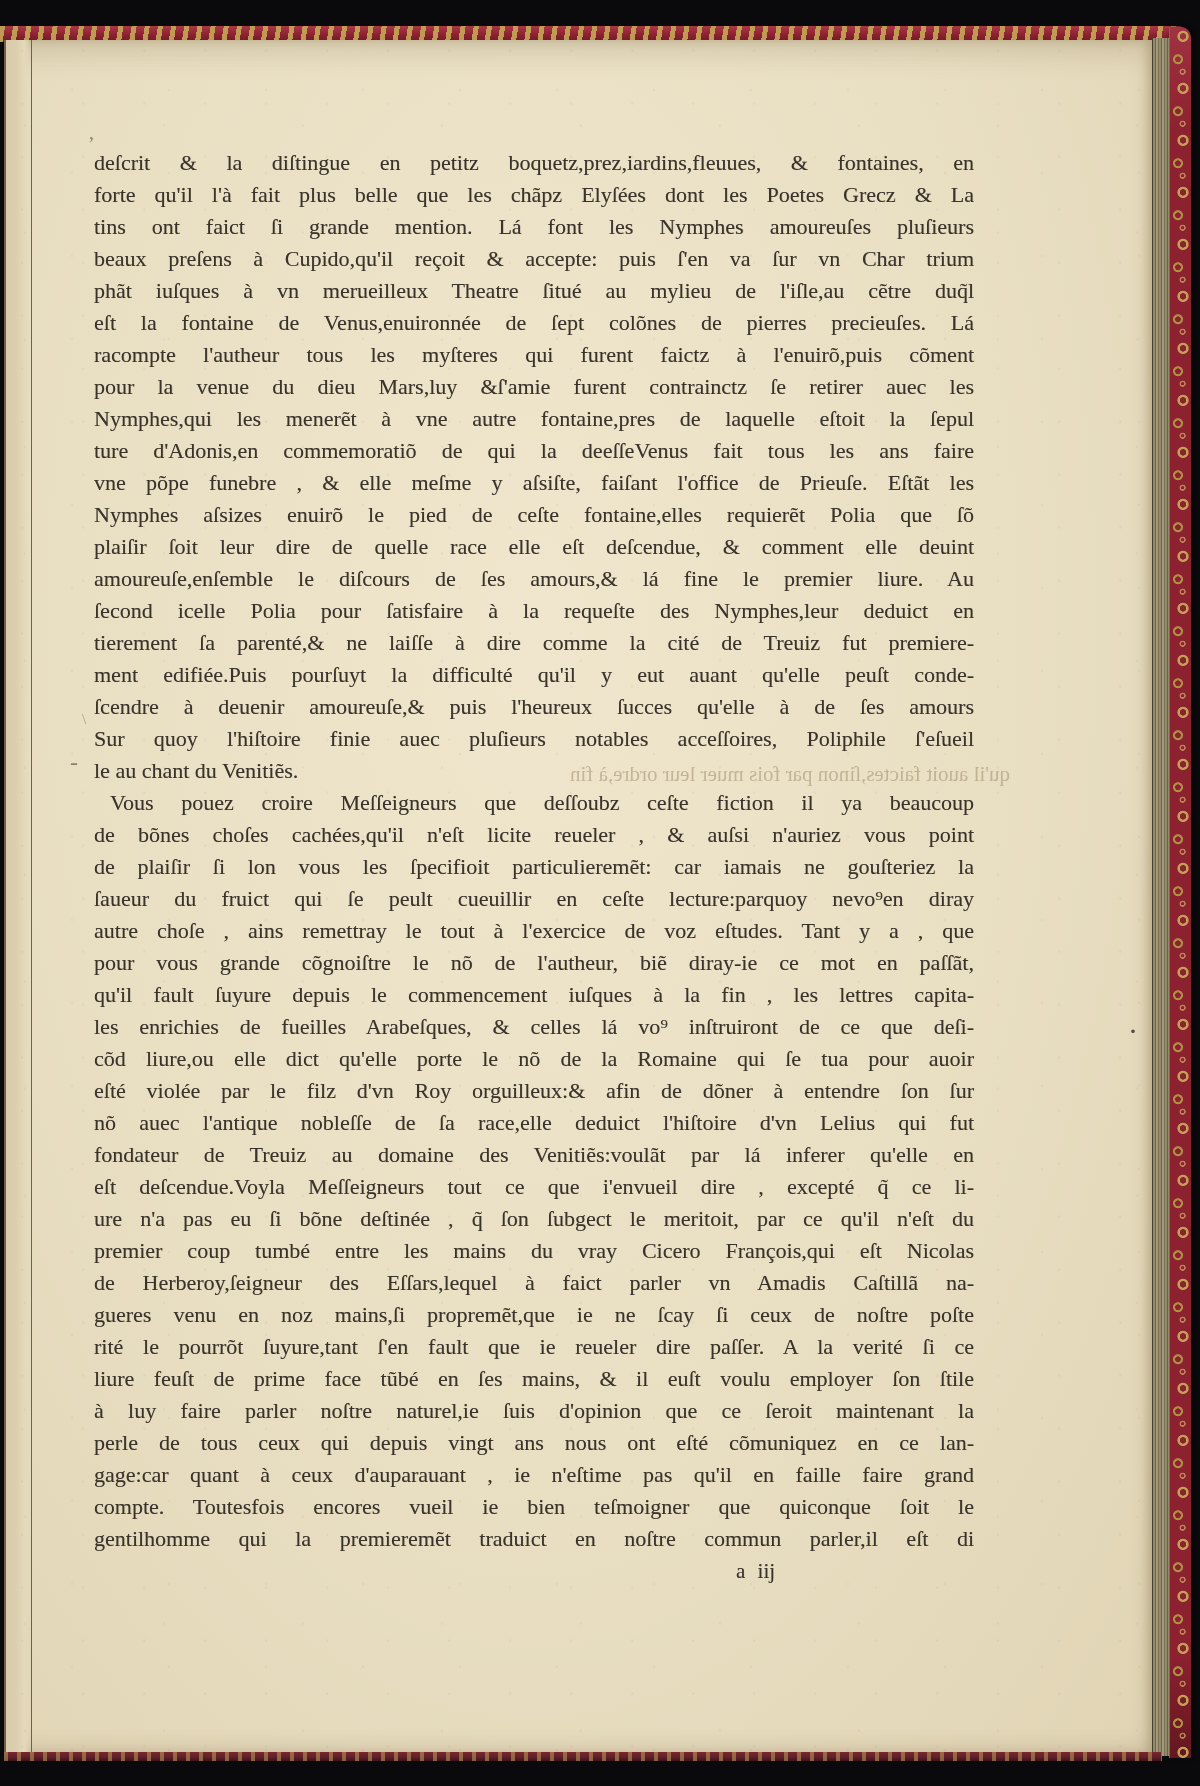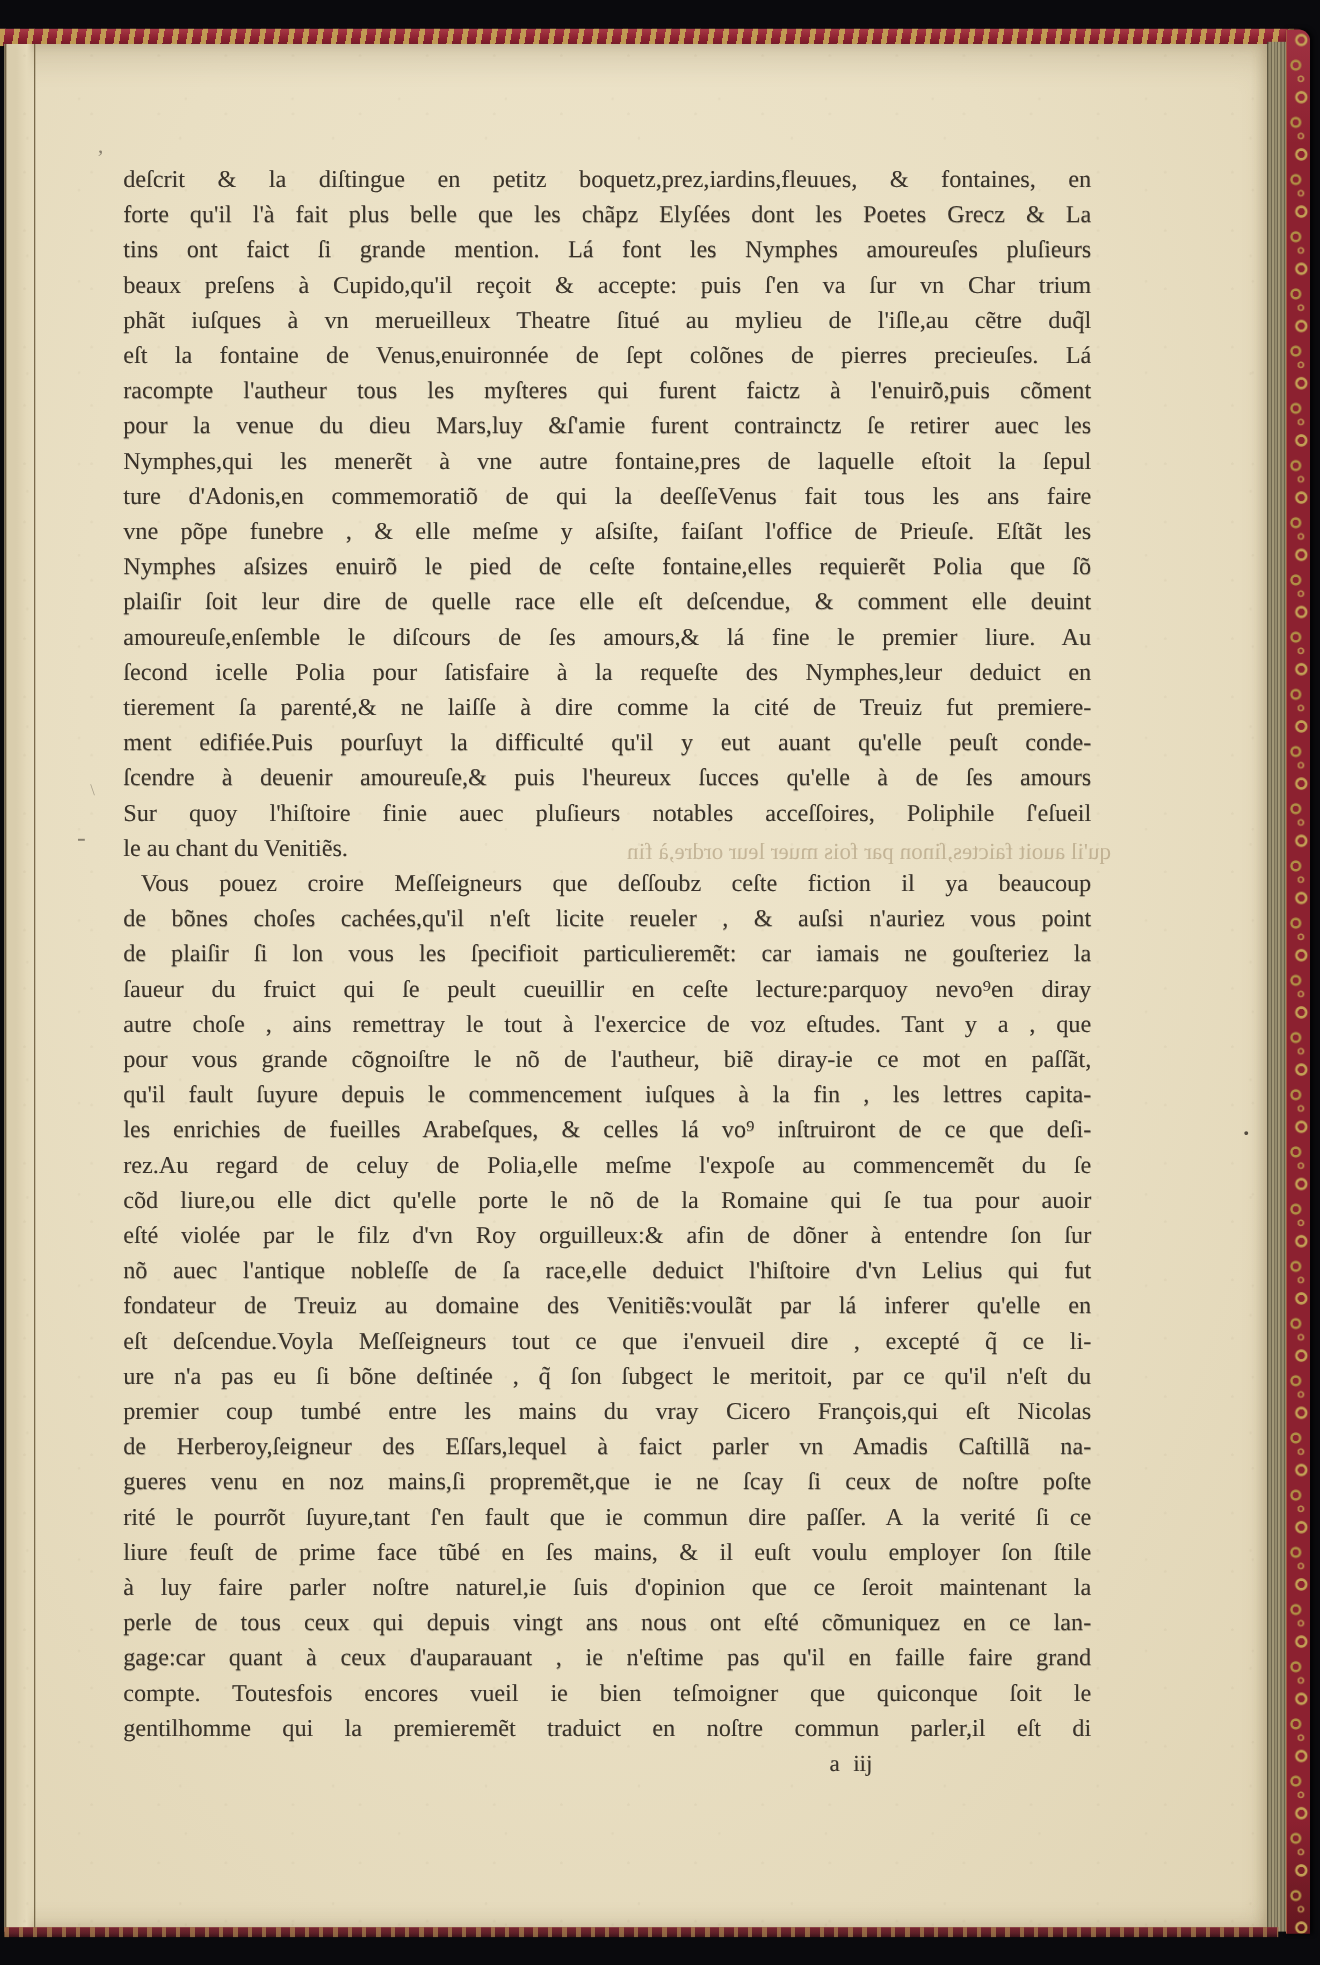--- a/index.html
+++ b/index.html
@@ -69,21 +69,21 @@
   
   .tail-edge{
     position:absolute;left:4px;top:1752px;width:1158px;height:9px;
     background:
       repeating-linear-gradient(90deg, rgba(190,160,90,.55) 0 4px, rgba(190,160,90,0) 4px 13px),
       linear-gradient(180deg,#7a2630 0,var(--tail_edge_maroon,#5e2028) 60%,#3c141a 100%);
   }
 
   
   .textblock{
-    position:absolute;left:112px;top:147px;width:880px;
+    position:absolute;left:94px;top:147px;width:880px;
     color:var(--ink,#3a332b);
     font-size:22px;line-height:32px;
     text-shadow:0.3px 0.3px 0.4px rgba(55,45,35,.35);
   }
   .line{height:32px;text-align:justify;text-align-last:justify;overflow:visible;}
   .line.short{text-align-last:left;}
   .line.indent{text-indent:16px;}
   .signature{height:32px;padding-left:642px;word-spacing:7px;font-size:21px;}
 
   
@@ -133,31 +133,30 @@
         <div class="line">Sur quoy l'hiſtoire finie auec pluſieurs notables acceſſoires, Poliphile ſ'eſueil</div>
         <div class="line short">le au chant du Venitiẽs.</div>
         <div class="line indent">Vous pouez croire Meſſeigneurs que deſſoubz ceſte fiction il ya beaucoup</div>
         <div class="line">de bõnes choſes cachées,qu'il n'eſt licite reueler , &amp; auſsi n'auriez vous point</div>
         <div class="line">de plaiſir ſi lon vous les ſpecifioit particulieremẽt: car iamais ne gouſteriez la</div>
         <div class="line">ſaueur du fruict qui ſe peult cueuillir en ceſte lecture:parquoy nevo⁹en diray</div>
         <div class="line">autre choſe , ains remettray le tout à l'exercice de voz eſtudes. Tant y a , que</div>
         <div class="line">pour vous grande cõgnoiſtre le nõ de l'autheur, biẽ diray-ie ce mot en paſſãt,</div>
         <div class="line">qu'il fault ſuyure depuis le commencement iuſques à la fin , les lettres capita-</div>
         <div class="line">les enrichies de fueilles Arabeſques, &amp; celles lá vo⁹ inſtruiront de ce que deſi-</div>
-        <div class="line">rez.Au regard de celuy de Polia,elle meſme l'expoſe au commencemẽt du ſe</div>
         <div class="line">cõd liure,ou elle dict qu'elle porte le nõ de la Romaine qui ſe tua pour auoir</div>
         <div class="line">eſté violée par le filz d'vn Roy orguilleux:&amp; afin de dõner à entendre ſon ſur</div>
         <div class="line">nõ auec l'antique nobleſſe de ſa race,elle deduict l'hiſtoire d'vn Lelius qui fut</div>
         <div class="line">fondateur de Treuiz au domaine des Venitiẽs:voulãt par lá inferer qu'elle en</div>
         <div class="line">eſt deſcendue.Voyla Meſſeigneurs tout ce que i'envueil dire , excepté q̃ ce li-</div>
         <div class="line">ure n'a pas eu ſi bõne deſtinée , q̃ ſon ſubgect le meritoit, par ce qu'il n'eſt du</div>
         <div class="line">premier coup tumbé entre les mains du vray Cicero François,qui eſt Nicolas</div>
         <div class="line">de Herberoy,ſeigneur des Eſſars,lequel à faict parler vn Amadis Caſtillã na-</div>
         <div class="line">gueres venu en noz mains,ſi propremẽt,que ie ne ſcay ſi ceux de noſtre poſte</div>
-        <div class="line">rité le pourrõt ſuyure,tant ſ'en fault que ie commun dire paſſer. A la verité ſi ce</div>
+        <div class="line">rité le pourrõt ſuyure,tant ſ'en fault que ie reueler dire paſſer. A la verité ſi ce</div>
         <div class="line">liure feuſt de prime face tũbé en ſes mains, &amp; il euſt voulu employer ſon ſtile</div>
         <div class="line">à luy faire parler noſtre naturel,ie ſuis d'opinion que ce ſeroit maintenant la</div>
         <div class="line">perle de tous ceux qui depuis vingt ans nous ont eſté cõmuniquez en ce lan-</div>
         <div class="line">gage:car quant à ceux d'auparauant , ie n'eſtime pas qu'il en faille faire grand</div>
         <div class="line">compte. Toutesfois encores vueil ie bien teſmoigner que quiconque ſoit le</div>
         <div class="line">gentilhomme qui la premieremẽt traduict en noſtre commun parler,il eſt di</div>
       </div>
     <div class="signature">a iij</div>
   </div>
 

